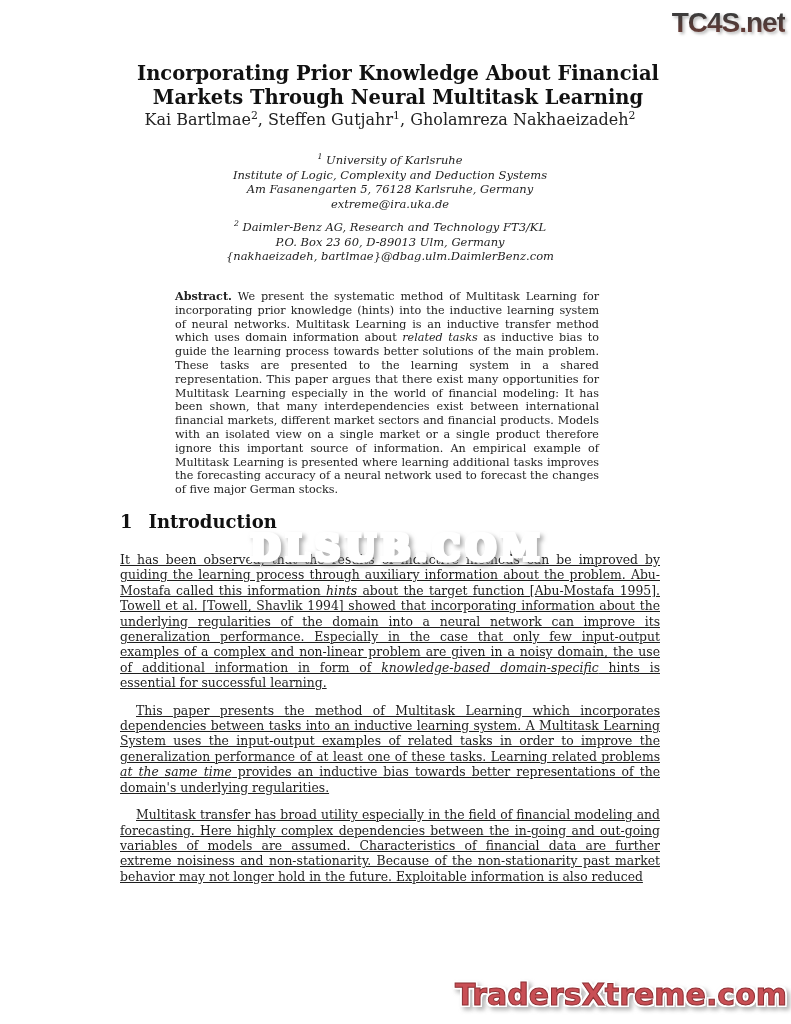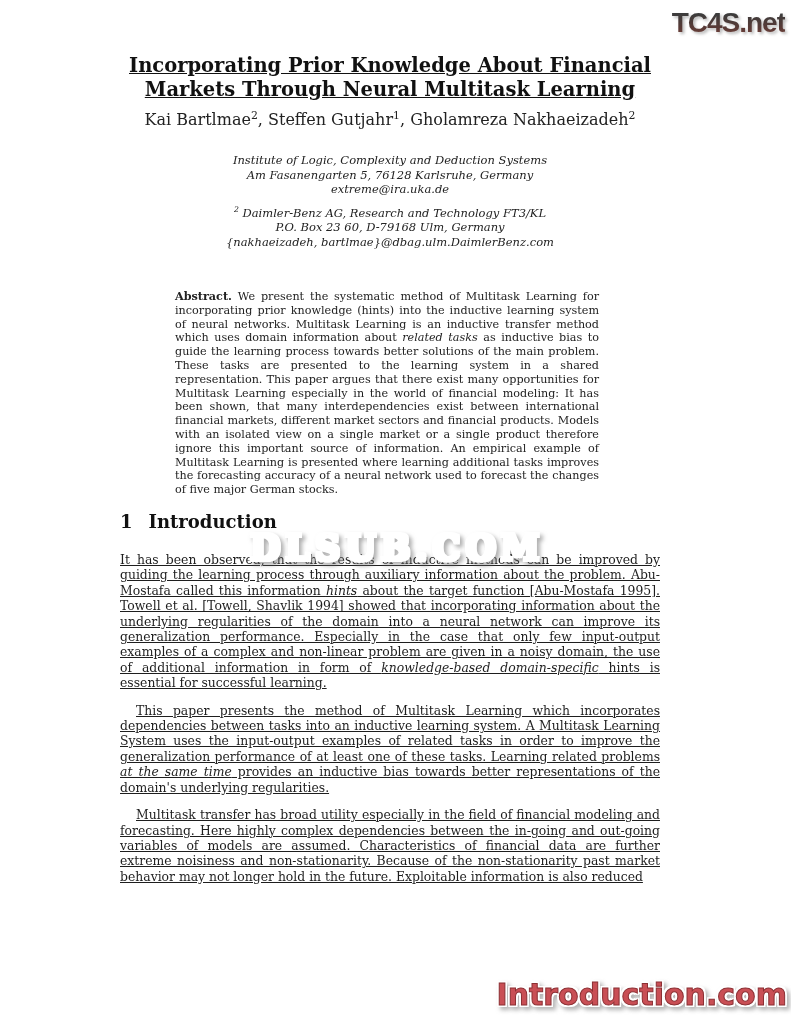--- a/index.html
+++ b/index.html
@@ -43,24 +43,23 @@
     color:#c94f55;
     -webkit-text-stroke:1px #8b2f33;
     text-shadow:
       -2px -2px 0 #fff, 2px -2px 0 #fff, -2px 2px 0 #fff, 2px 2px 0 #fff,
       -2px 0 0 #fff, 2px 0 0 #fff, 0 -2px 0 #fff, 0 2px 0 #fff;
     filter:drop-shadow(3px 3px 2px rgba(120,120,120,.55));
   }
 
   
   .title{
-    position:absolute;top:54px;left:120px;width:540px;margin:0;
+    position:absolute;top:54px;left:120px;width:540px;margin:8px;
     text-align:center;font-weight:bold;font-size:19.5px;line-height:24px;
     color:#111;
-    text-decoration:underline;
   }
   .authors{
     position:absolute;top:110px;left:120px;width:540px;
     text-align:center;font-size:16px;color:#222;
   }
   .affils{
     position:absolute;top:153px;left:120px;width:540px;
     text-align:center;font-style:italic;font-size:11.5px;line-height:14.5px;
     color:#222;
   }
@@ -88,27 +87,28 @@
 <div class="page">
 
   <div class="wm-tc4s">TC4S.net</div>
 
   <h1 class="title">Incorporating Prior Knowledge About Financial Markets Through Neural Multitask Learning</h1>
 
   <div class="authors">Kai Bartlmae<sup>2</sup>, Steffen Gutjahr<sup>1</sup>, Gholamreza Nakhaeizadeh<sup>2</sup></div>
 
   <div class="affils">
     <div class="affil">
+      <div><sup>1</sup> University of Karlsruhe</div>
       <div>Institute of Logic, Complexity and Deduction Systems</div>
       <div>Am Fasanengarten 5, 76128 Karlsruhe, Germany</div>
       <div>extreme@ira.uka.de</div>
     </div>
     <div class="affil">
       <div><sup>2</sup> Daimler-Benz AG, Research and Technology FT3/KL</div>
-      <div>P.O. Box 23 60, D-79168 Ulm, Germany</div>
+      <div>P.O. Box 23 60, D-89013 Ulm, Germany</div>
       <div>{nakhaeizadeh, bartlmae}@dbag.ulm.DaimlerBenz.com</div>
     </div>
   </div>
 
   <div class="abstract">
     <span class="ab-label">Abstract.</span>
     <span>We present the systematic method of Multitask Learning for incorporating prior knowledge (hints) into the inductive learning system of neural networks. Multitask Learning is an inductive transfer method which uses domain information about <i>related tasks</i> as inductive bias to guide the learning process towards better solutions of the main problem. These tasks are presented to the learning system in a shared representation. This paper argues that there exist many opportunities for Multitask Learning especially in the world of financial modeling: It has been shown, that many interdependencies exist between international financial markets, different market sectors and financial products. Models with an isolated view on a single market or a single product therefore ignore this important source of information. An empirical example of Multitask Learning is presented where learning additional tasks improves the forecasting accuracy of a neural network used to forecast the changes of five major German stocks.</span>
   </div>
 
   <div class="wm-dlsub">DLSUB.COM</div>
@@ -116,15 +116,15 @@
   <h2 class="section">
     <span class="sec-num">1</span><span>Introduction</span>
   </h2>
 
   <div class="bodytext">
     <p class="para">It has been observed, that the results of inductive methods can be improved by guiding the learning process through auxiliary information about the problem. Abu-Mostafa called this information <i>hints</i> about the target function [Abu-Mostafa 1995]. Towell et al. [Towell, Shavlik 1994] showed that incorporating information about the underlying regularities of the domain into a neural network can improve its generalization performance. Especially in the case that only few input-output examples of a complex and non-linear problem are given in a noisy domain, the use of additional information in form of <i>knowledge-based domain-specific</i> hints is essential for successful learning.</p>
     <p class="para indent">This paper presents the method of Multitask Learning which incorporates dependencies between tasks into an inductive learning system. A Multitask Learning System uses the input-output examples of related tasks in order to improve the generalization performance of at least one of these tasks. Learning related problems <i>at the same time</i> provides an inductive bias towards better representations of the domain's underlying regularities.</p>
     <p class="para indent">Multitask transfer has broad utility especially in the field of financial modeling and forecasting. Here highly complex dependencies between the in-going and out-going variables of models are assumed. Characteristics of financial data are further extreme noisiness and non-stationarity. Because of the non-stationarity past market behavior may not longer hold in the future. Exploitable information is also reduced</p>
   </div>
 
-  <div class="wm-traders">Introduction.com</div>
+  <div class="wm-traders">TradersXtreme.com</div>
 
 </div>
 
 </body></html>

